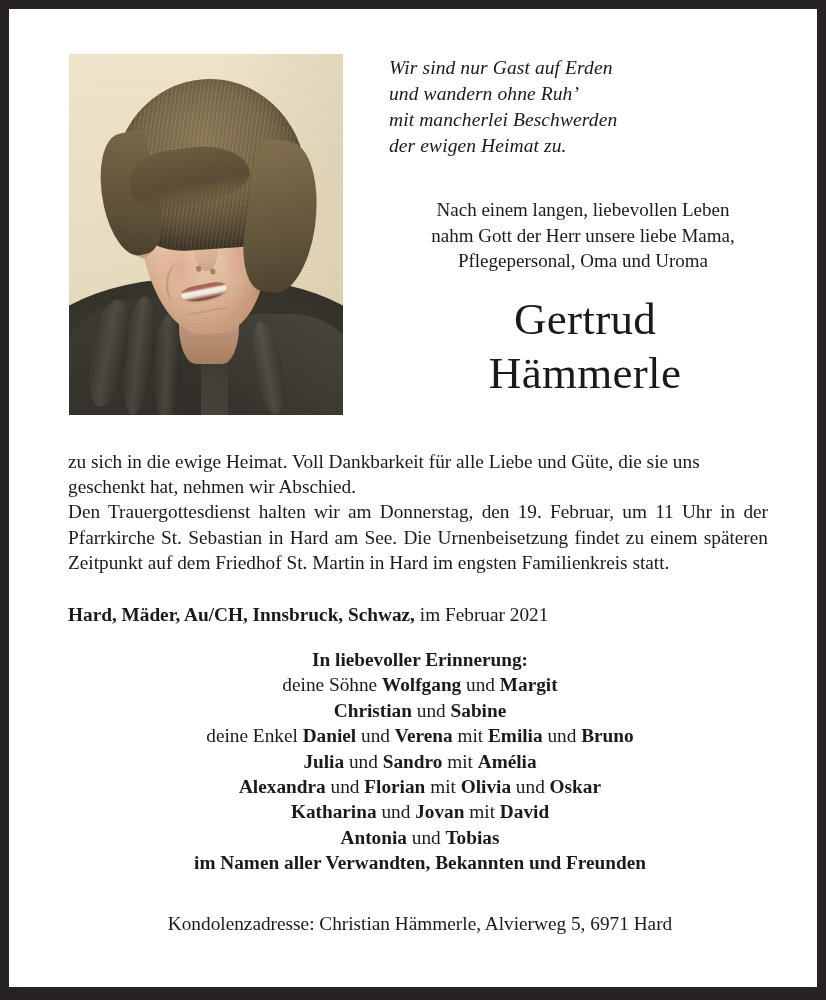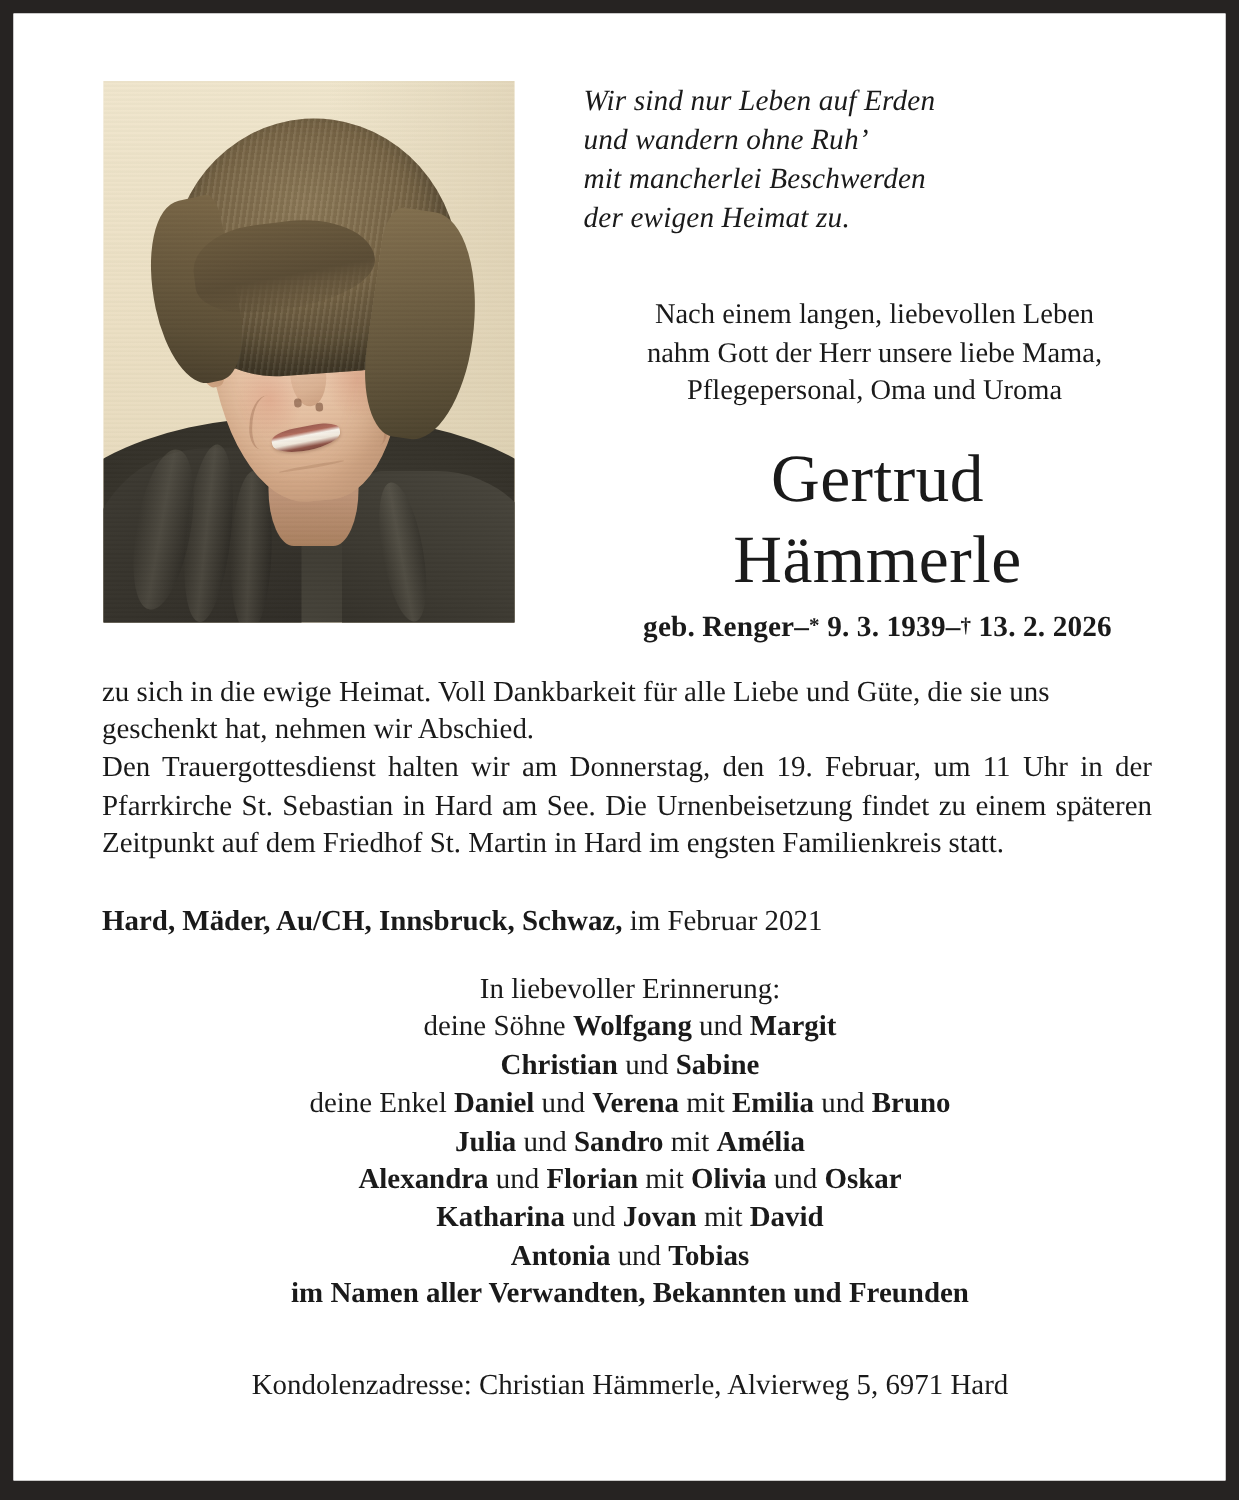--- a/index.html
+++ b/index.html
@@ -380,21 +380,21 @@
   
   .memorial {
     position: absolute;
     left: 59px;
     top: 638px;
     width: 704px;
     text-align: center;
     font-size: 19.3px;
     line-height: 25.4px;
   }
-  .memorial .lead { font-weight: 400; }
+  .memorial .lead { font-weight: 700; }
   .memorial .fam-line { white-space: nowrap; }
   .memorial .fam-line b { font-weight: 700; }
   .memorial .closing { font-weight: 700; }
 
   
   .condolence {
     position: absolute;
     left: 59px;
     top: 902px;
     width: 704px;
@@ -467,42 +467,37 @@
           <div class="hair-side-r"></div>
           <div class="bangs"></div>
 
           <div class="photo-grain"></div>
         </div>
       </div>
 
       <div class="right-col">
 
         <div class="quote">
-          <div>Wir sind nur Leben auf Erden</div>
+          <div>Wir sind nur Gast auf Erden</div>
           <div>und wandern ohne Ruh’</div>
           <div>mit mancherlei Beschwerden</div>
           <div>der ewigen Heimat zu.</div>
         </div>
 
         <div class="intro">
           <div>Nach einem langen, liebevollen Leben</div>
           <div>nahm Gott der Herr unsere liebe Mama,</div>
           <div>Pflegepersonal, Oma und Uroma</div>
         </div>
 
         <div class="deceased-name">
           <div>Gertrud</div>
           <div>Hämmerle</div>
         </div>
 
-        <div class="name-dates">
-          <span>geb. Renger</span><span>–</span><span class="sym">*</span>
-          <span>9. 3. 1939</span><span>–</span><span class="sym">†</span>
-          <span>13. 2. 2026</span>
-        </div>
 
       </div>
     </div>
 
     <div class="body-block">
       <p class="para no-just" style="margin:0">zu sich in die ewige Heimat. Voll Dankbarkeit für alle Liebe und Güte, die sie uns geschenkt hat, nehmen wir Abschied.</p>
       <p class="para" style="margin:0">Den Trauergottesdienst halten wir am Donnerstag, den 19. Februar, um 11 Uhr in der Pfarrkirche St. Sebastian in Hard am See. Die Urnenbeisetzung findet zu einem späteren Zeitpunkt auf dem Friedhof St. Martin in Hard im engsten Familienkreis statt.</p>
     </div>
 
     <div class="places">

